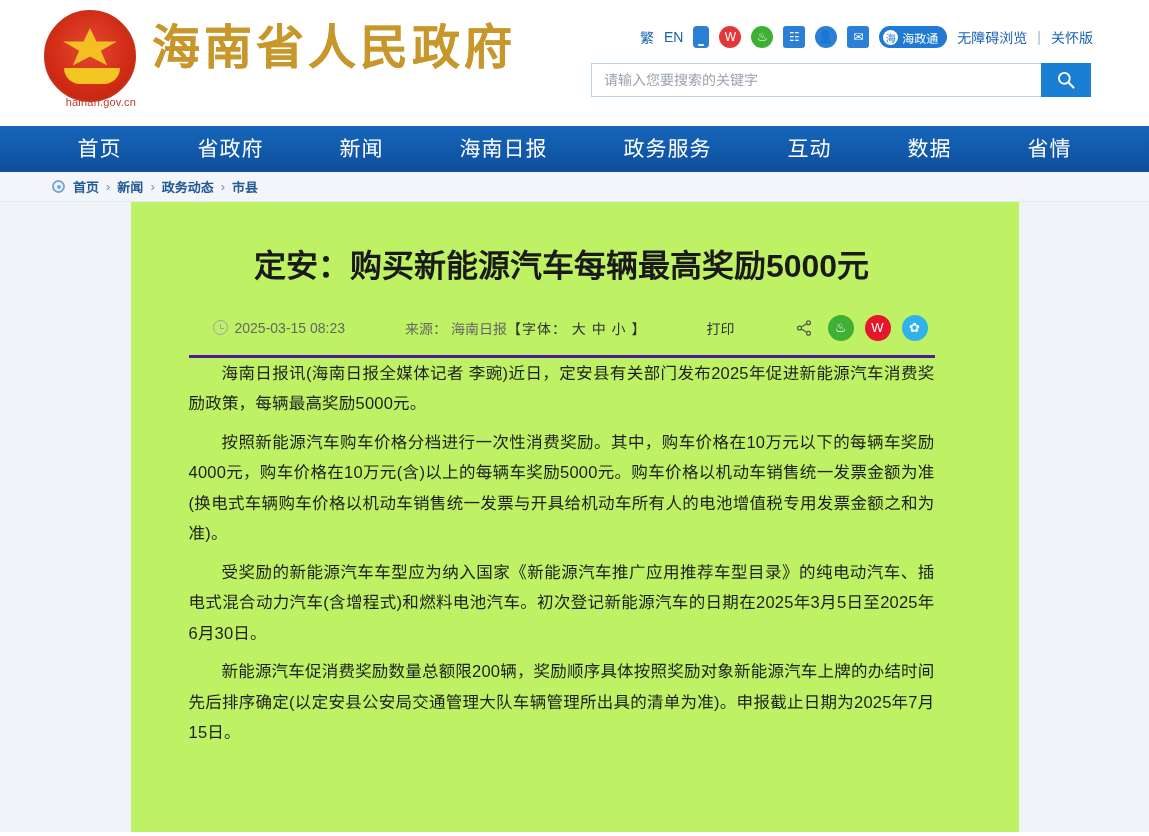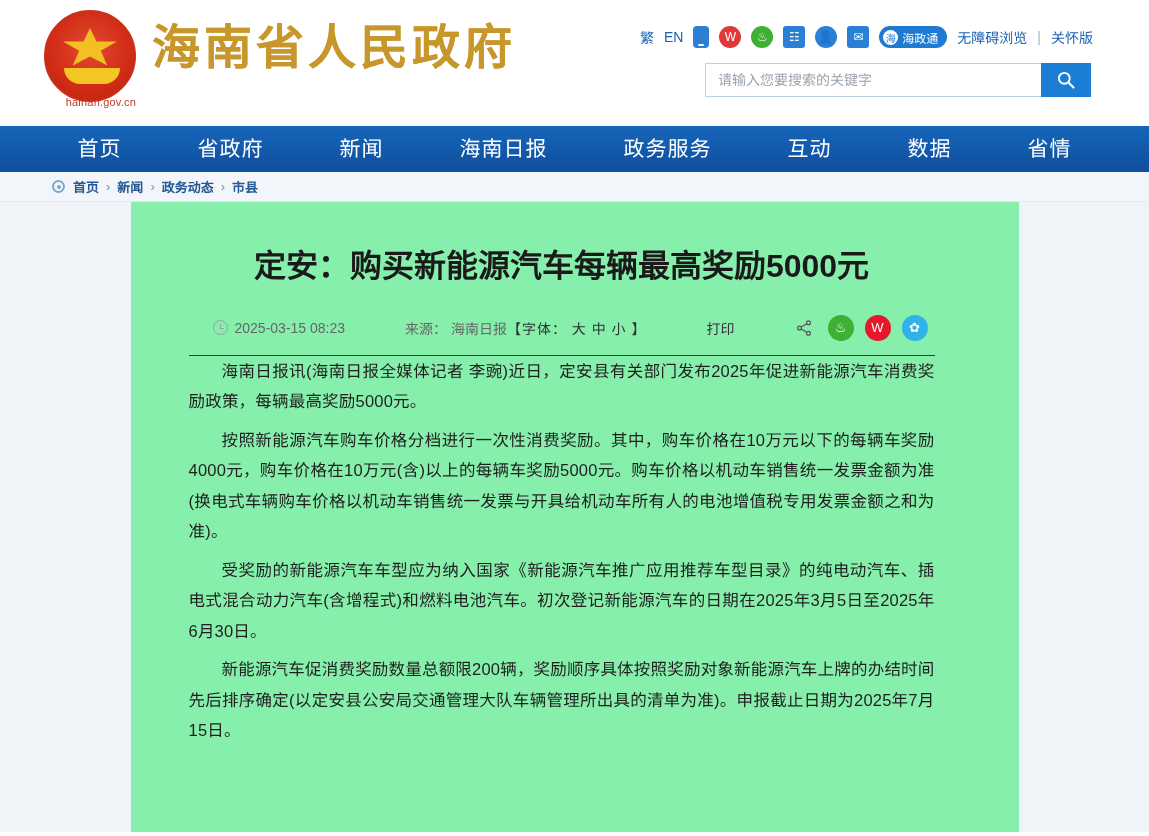--- a/index.html
+++ b/index.html
@@ -125,21 +125,21 @@
   .util-sep { color: #9bb7d4; }
 
   
   .search-wrap {
     position: absolute;
     right: 58px; top: 63px;
     display: flex;
     height: 34px;
   }
   .search-input {
-    width: 336px;
+    width: 450px;
     height: 34px;
     border: 1px solid #bcd2e6;
     border-right: none;
     padding: 0 12px;
     font-size: 14px;
     color: #333;
     outline: none;
     background: #fff;
   }
   .search-input::placeholder { color: #9aa3ad; }
@@ -198,40 +198,40 @@
 
   
   .content-bg {
     background: #f0f4f8;
     padding: 0 0 0 0;
     min-height: 630px;
   }
   .article-card {
     width: 888px;
     margin: 0 auto;
-    background: #86efac;
+    background: #bef264;
     min-height: 630px;
     padding: 34px 84px 30px 58px;
   }
   .article-title {
     text-align: center;
     font-size: 32px;
     font-weight: bold;
     color: #1a1a1a;
     line-height: 1.4;
     margin: 8px 0 22px;
     font-family: "Liberation Sans", "DejaVu Sans", sans-serif;
   }
   .meta-row {
     display: flex;
     align-items: center;
     font-size: 14px;
     color: #666;
     padding: 4px 0 14px;
-    border-bottom: 1px solid #4c1d95;
+    border-bottom: 3px solid #4c1d95;
     gap: 0;
   }
   .meta-clock {
     width: 15px; height: 15px;
     border-radius: 50%;
     border: 1px solid #9aa3ad;
     position: relative;
     margin-right: 7px;
     margin-left: 24px;
   }

